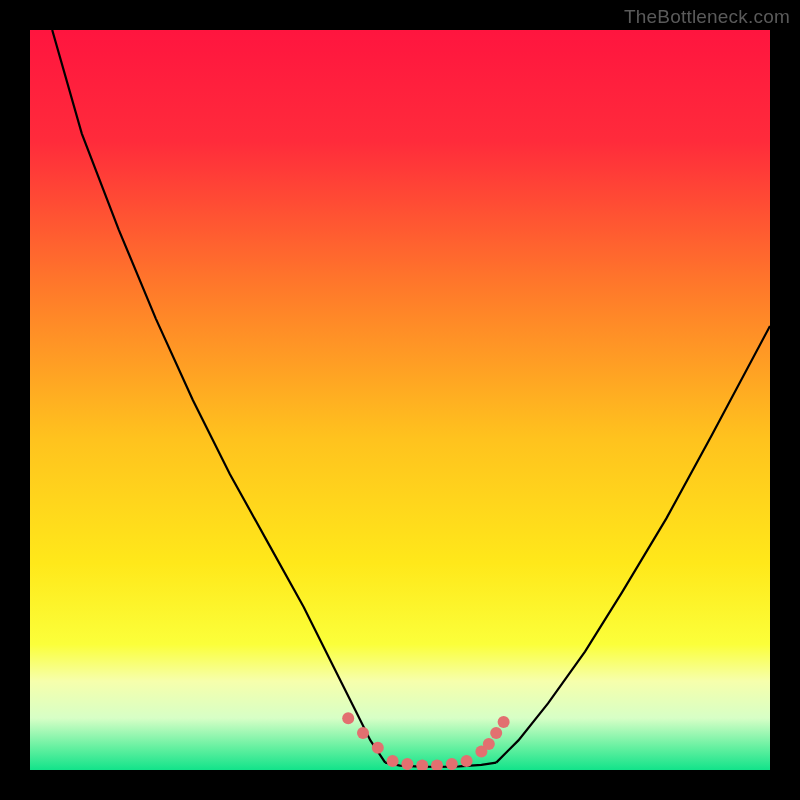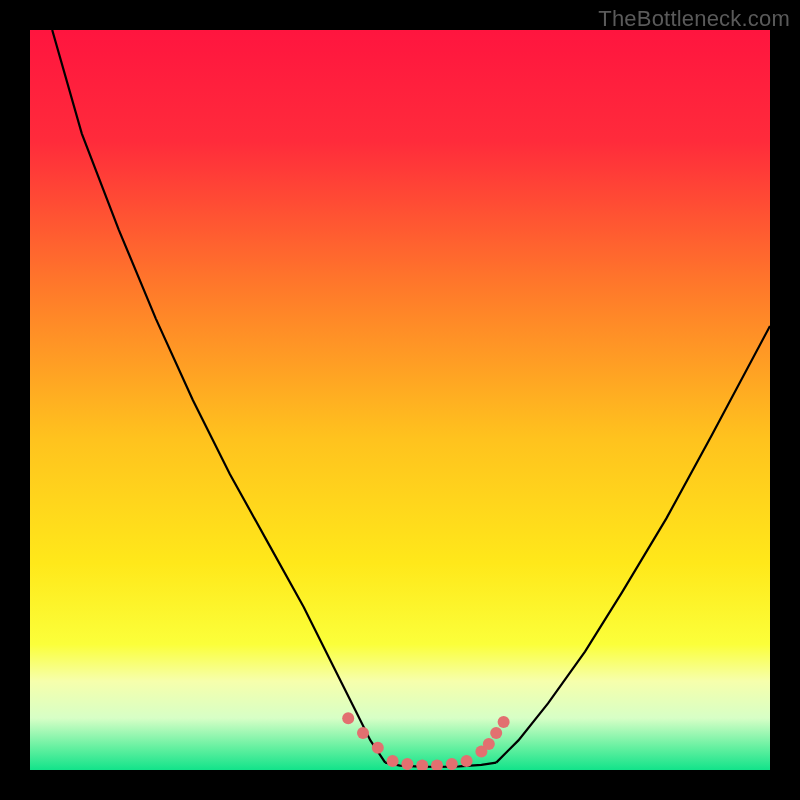--- a/index.html
+++ b/index.html
@@ -27,21 +27,21 @@
   }
   .gradient {
     position: absolute;
     left: 0; top: 0;
     width: 100%; height: 100%;
   }
   .watermark {
     position: absolute;
     top: 6px;
     right: 10px;
-    font-size: 22px;
+    font-size: 19px;
     font-weight: 500;
     color: #5a5a5a;
     letter-spacing: 0.2px;
   }
   svg.curves {
     position: absolute;
     left: 0; top: 0;
     width: 100%; height: 100%;
   }
 </style>

